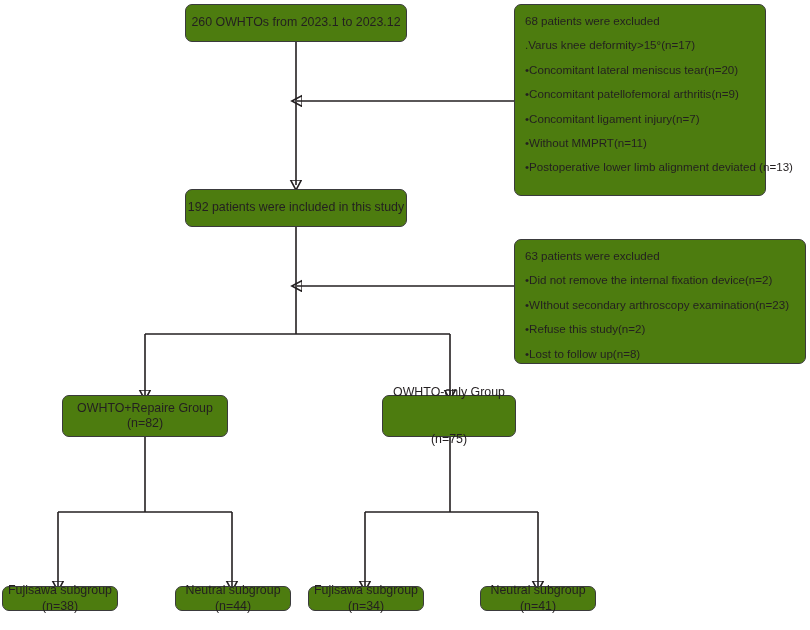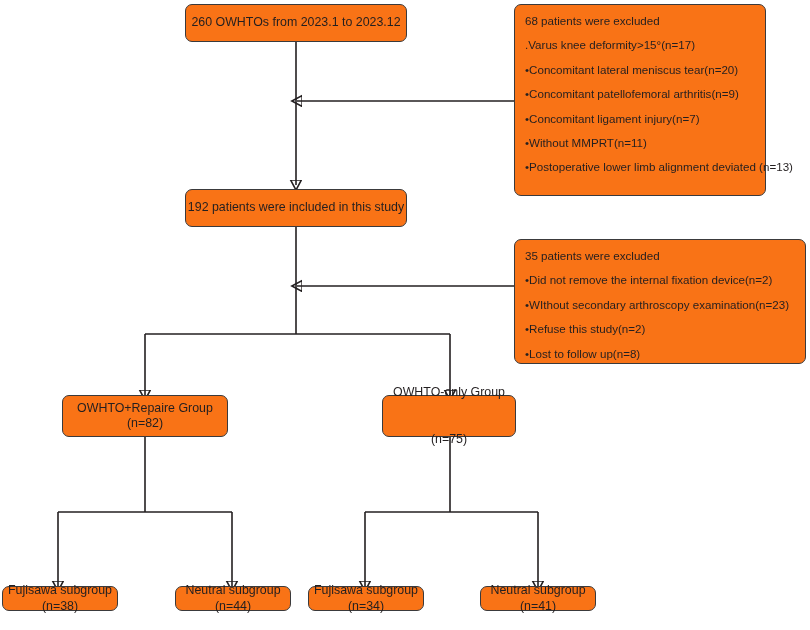--- a/index.html
+++ b/index.html
@@ -20,21 +20,21 @@
     left: 0;
     top: 0;
     width: 810px;
     height: 630px;
   }
   .node {
     position: absolute;
     box-sizing: border-box;
     border: 1.6px solid #3a3a3c;
     border-radius: 7px;
-    background: #f97316;
+    background: #4d7c0f;
     display: flex;
     flex-direction: column;
     align-items: center;
     justify-content: center;
     text-align: center;
     font-size: 12.4px;
     line-height: 1.25;
     color: #231f20;
   }
   .node .ln {
@@ -159,21 +159,21 @@
   <span class="ln">•Concomitant ligament injury(n=7)</span>
   <span class="ln">•Without MMPRT(n=11)</span>
   <span class="ln">•Postoperative lower limb alignment deviated (n=13)</span>
 </div>
 
 <div class="node" id="node-included">
   <span class="ln">192 patients were included in this study</span>
 </div>
 
 <div class="node excl" id="node-excl2">
-  <span class="ln">35 patients were excluded</span>
+  <span class="ln">63 patients were excluded</span>
   <span class="ln">•Did not remove the internal fixation device(n=2)</span>
   <span class="ln">•WIthout secondary arthroscopy examination(n=23)</span>
   <span class="ln">•Refuse this study(n=2)</span>
   <span class="ln">•Lost to follow up(n=8)</span>
 </div>
 
 <div class="node" id="node-group-repair">
   <span class="ln">OWHTO+Repaire Group</span>
   <span class="ln">(n=82)</span>
 </div>

